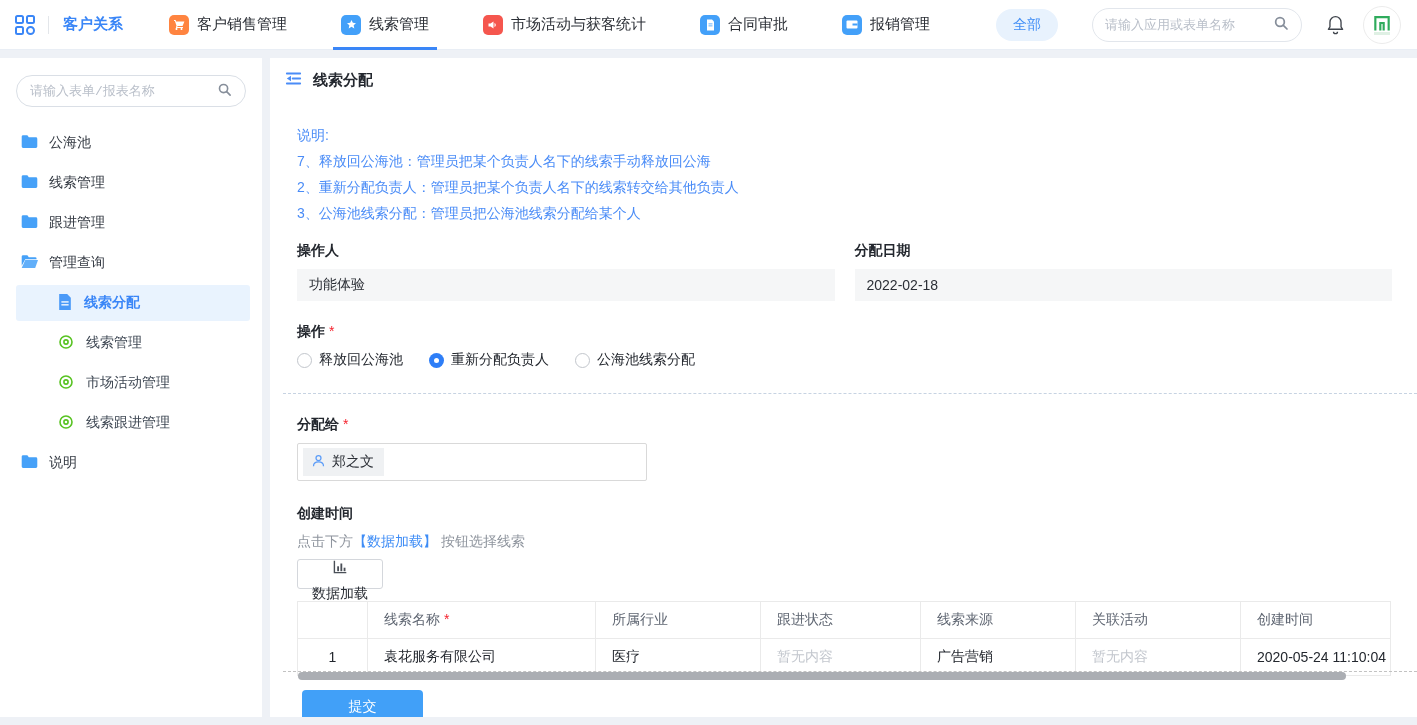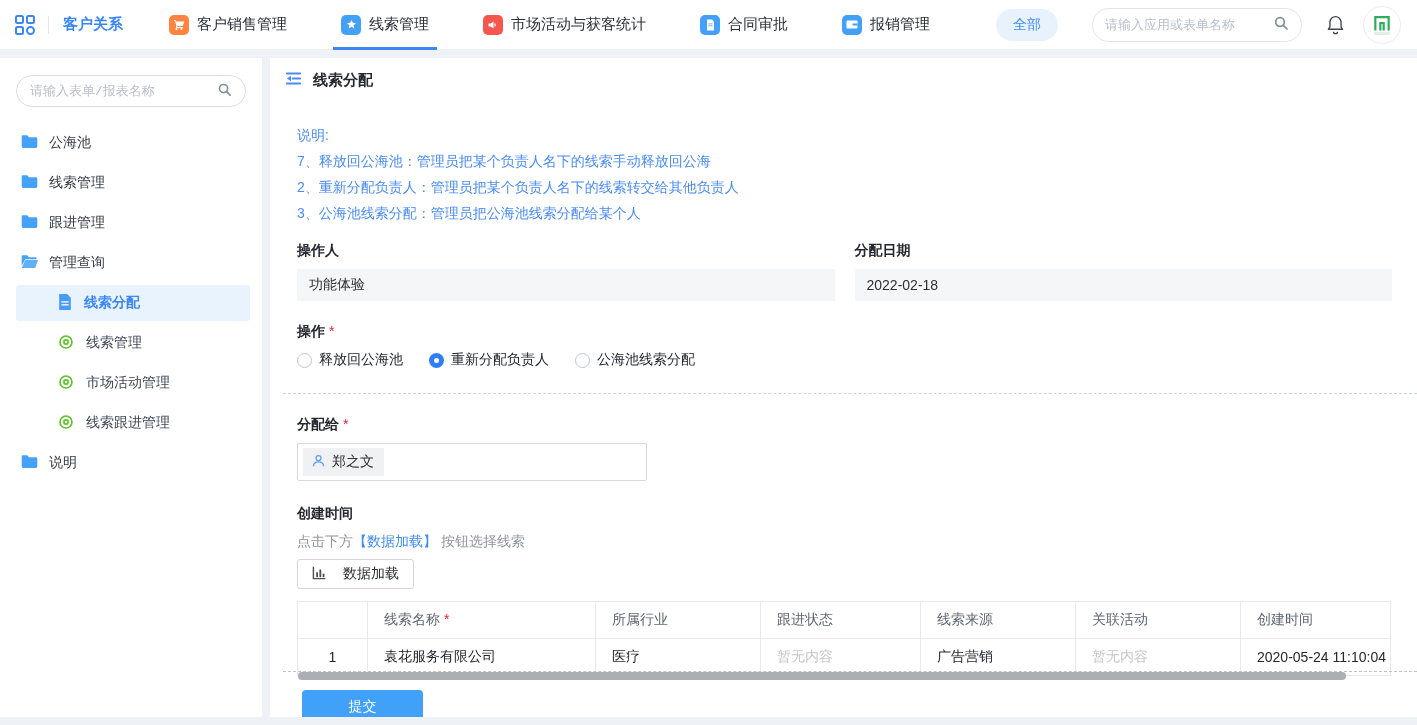--- a/index.html
+++ b/index.html
@@ -67,22 +67,22 @@
   .dashed1 { border:0; border-top:1px dashed #c7d3e2; margin:24px -25px 0 -14px; }
   .sect-assign { margin-top:22px; }
   .assign-box { margin-top:9px; width:350px; height:38px; border:1px solid #d9d9d9; border-radius:2px;
     display:flex; align-items:center; padding:0 5px; cursor:pointer; background:#fff; }
   .member-tag { background:#eff1f3; height:28px; display:flex; align-items:center; gap:6px;
     padding:0 10px 0 8px; font-size:14px; color:#2b2f36; }
   .lead-title { margin-top:24px; font-size:14px; font-weight:700; color:#23272e; }
   .hint { margin-top:10px; font-size:14px; color:#8f959e; }
   .hint .hl { color:#3f8df6; }
   .load-btn { margin-top:8px; height:30px; border:1px solid #d4d7dc; border-radius:3px;
-    display:inline-flex; align-items:center; gap:17px; padding:0 14px; font-size:14px; color:#2b2f36;
-    background:#fff; cursor:pointer; font-family:inherit; }
+    display:inline-flex; align-items:center; gap:8px; padding:0 14px; font-size:14px; color:#2b2f36;
+    background:#fff; cursor:pointer; font-family:inherit;flex-direction:column; }
   .table-wrap { margin-top:12px; width:1093px; position:relative; }
   table { border-collapse:collapse; width:100%; font-size:14px; table-layout:fixed; }
   th,td { border:1px solid #eaeaea; height:37px; padding:0 16px; text-align:left; font-weight:400;
     overflow:hidden; white-space:nowrap; }
   th { color:#5f6672; }
   td { color:#23272e; }
   .c-idx { text-align:center; padding:0; }
   .placeholder-cell { color:#c3c7ce; }
   .hscroll { position:absolute; left:1px; bottom:-4px; height:8px; width:1048px;
     background:#abaeb3; border-radius:4px; z-index:2; cursor:grab; }

